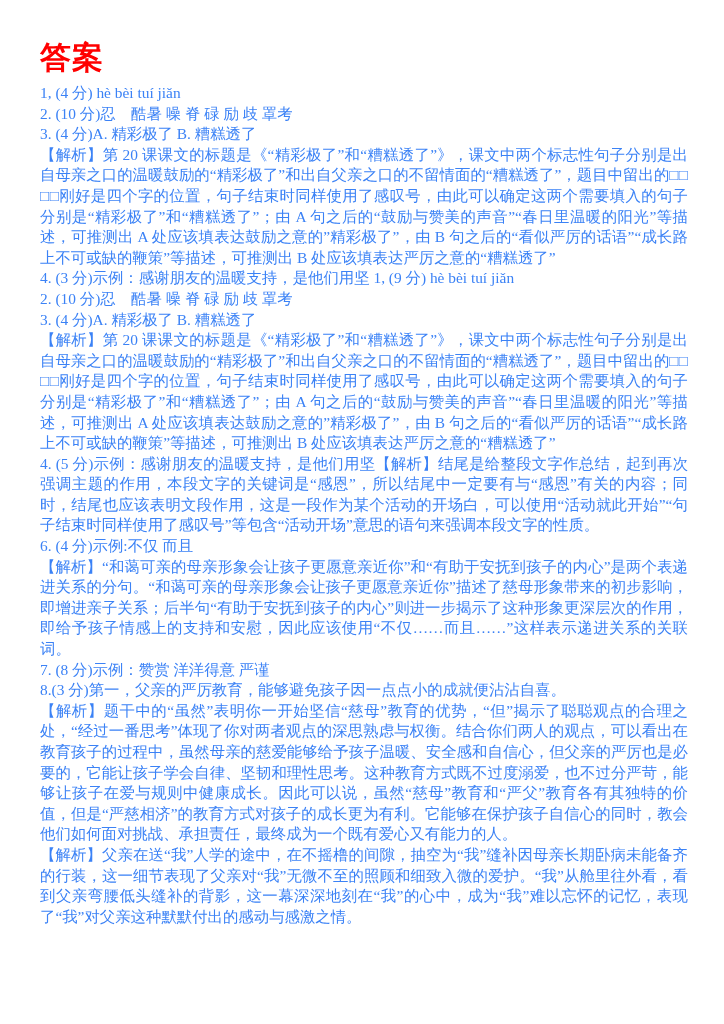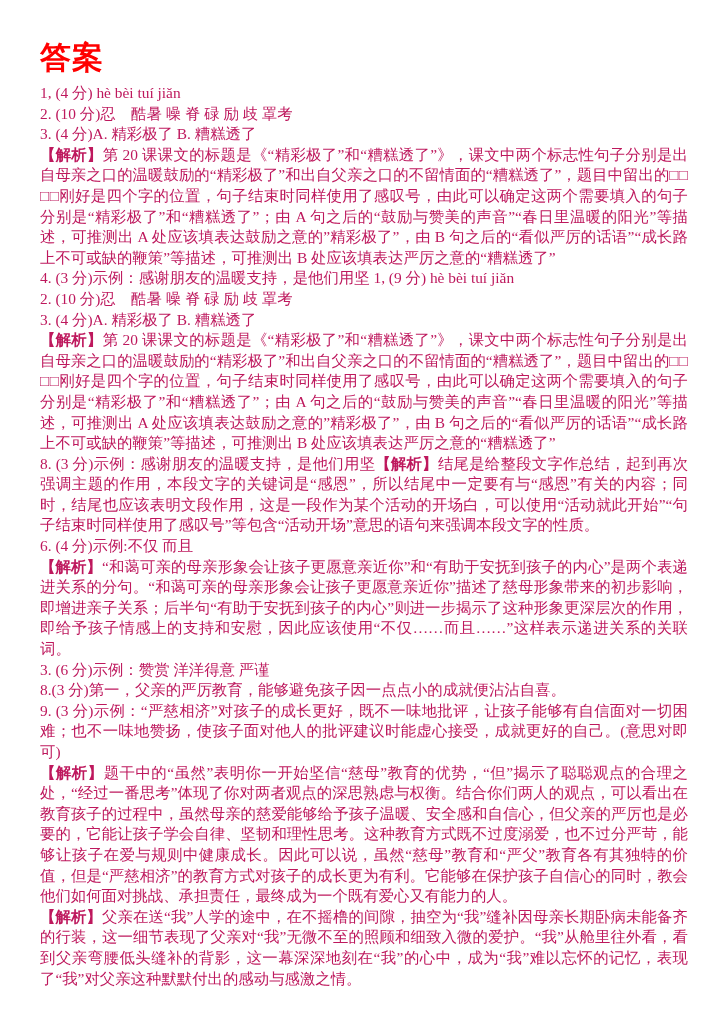--- a/index.html
+++ b/index.html
@@ -30,44 +30,43 @@
     color: #ff0000;
     letter-spacing: 1px;
   }
   .content p.para {
     margin: 0;
     font-size: 15.4px;
     line-height: 20.6px;
     text-align: justify;
     text-justify: inter-ideograph;
     word-break: break-all;
-    color: #be185d;
+    color: #3b82f6;
   }
   .content p.para b.ana {
-    font-weight: bold;
+    font-weight: normal;
   }
 </style>
 </head>
 <body>
 
 <div class="page">
   <h1 class="doc-title">答案</h1>
 
   <div class="content">
     <p class="para"><span>1, (4 分) hè bèi tuí jiǎn</span><b class="ana"></b><span></span></p>
     <p class="para"><span>2. (10 分)忍　酷暑 噪 脊 碌 励 歧 罩考</span><b class="ana"></b><span></span></p>
     <p class="para"><span>3. (4 分)A. 精彩极了 B. 糟糕透了</span><b class="ana"></b><span></span></p>
     <p class="para"><span></span><b class="ana">【解析】</b><span>第 20 课课文的标题是《“精彩极了”和“糟糕透了”》，课文中两个标志性句子分别是出自母亲之口的温暖鼓励的“精彩极了”和出自父亲之口的不留情面的“糟糕透了”，题目中留出的□□□□刚好是四个字的位置，句子结束时同样使用了感叹号，由此可以确定这两个需要填入的句子分别是“精彩极了”和“糟糕透了”；由 A 句之后的“鼓励与赞美的声音”“春日里温暖的阳光”等描述，可推测出 A 处应该填表达鼓励之意的”精彩极了”，由 B 句之后的“看似严厉的话语”“成长路上不可或缺的鞭策”等描述，可推测出 B 处应该填表达严厉之意的“糟糕透了”</span></p>
     <p class="para"><span>4. (3 分)示例：感谢朋友的温暖支持，是他们用坚 1, (9 分) hè bèi tuí jiǎn</span><b class="ana"></b><span></span></p>
     <p class="para"><span>2. (10 分)忍　酷暑 噪 脊 碌 励 歧 罩考</span><b class="ana"></b><span></span></p>
     <p class="para"><span>3. (4 分)A. 精彩极了 B. 糟糕透了</span><b class="ana"></b><span></span></p>
     <p class="para"><span></span><b class="ana">【解析】</b><span>第 20 课课文的标题是《“精彩极了”和“糟糕透了”》，课文中两个标志性句子分别是出自母亲之口的温暖鼓励的“精彩极了”和出自父亲之口的不留情面的“糟糕透了”，题目中留出的□□□□刚好是四个字的位置，句子结束时同样使用了感叹号，由此可以确定这两个需要填入的句子分别是“精彩极了”和“糟糕透了”；由 A 句之后的“鼓励与赞美的声音”“春日里温暖的阳光”等描述，可推测出 A 处应该填表达鼓励之意的”精彩极了”，由 B 句之后的“看似严厉的话语”“成长路上不可或缺的鞭策”等描述，可推测出 B 处应该填表达严厉之意的“糟糕透了”</span></p>
-    <p class="para"><span>8. (3 分)示例：感谢朋友的温暖支持，是他们用坚</span><b class="ana">【解析】</b><span>结尾是给整段文字作总结，起到再次强调主题的作用，本段文字的关键词是“感恩”，所以结尾中一定要有与“感恩”有关的内容；同时，结尾也应该表明文段作用，这是一段作为某个活动的开场白，可以使用“活动就此开始”“句子结束时同样使用了感叹号”等包含“活动开场”意思的语句来强调本段文字的性质。</span></p>
+    <p class="para"><span>4. (5 分)示例：感谢朋友的温暖支持，是他们用坚</span><b class="ana">【解析】</b><span>结尾是给整段文字作总结，起到再次强调主题的作用，本段文字的关键词是“感恩”，所以结尾中一定要有与“感恩”有关的内容；同时，结尾也应该表明文段作用，这是一段作为某个活动的开场白，可以使用“活动就此开始”“句子结束时同样使用了感叹号”等包含“活动开场”意思的语句来强调本段文字的性质。</span></p>
     <p class="para"><span>6. (4 分)示例:不仅 而且</span><b class="ana"></b><span></span></p>
     <p class="para"><span></span><b class="ana">【解析】</b><span>“和蔼可亲的母亲形象会让孩子更愿意亲近你”和“有助于安抚到孩子的内心”是两个表递进关系的分句。“和蔼可亲的母亲形象会让孩子更愿意亲近你”描述了慈母形象带来的初步影响，即增进亲子关系；后半句“有助于安抚到孩子的内心”则进一步揭示了这种形象更深层次的作用，即给予孩子情感上的支持和安慰，因此应该使用“不仅……而且……”这样表示递进关系的关联词。</span></p>
-    <p class="para"><span>3. (6 分)示例：赞赏 洋洋得意 严谨</span><b class="ana"></b><span></span></p>
+    <p class="para"><span>7. (8 分)示例：赞赏 洋洋得意 严谨</span><b class="ana"></b><span></span></p>
     <p class="para"><span>8.(3 分)第一，父亲的严厉教育，能够避免孩子因一点点小的成就便沾沾自喜。</span><b class="ana"></b><span></span></p>
-    <p class="para"><span>9. (3 分)示例：“严慈相济”对孩子的成长更好，既不一味地批评，让孩子能够有自信面对一切困难；也不一味地赞扬，使孩子面对他人的批评建议时能虚心接受，成就更好的自己。(意思对即可)</span><b class="ana"></b><span></span></p>
     <p class="para"><span></span><b class="ana">【解析】</b><span>题干中的“虽然”表明你一开始坚信“慈母”教育的优势，“但”揭示了聪聪观点的合理之处，“经过一番思考”体现了你对两者观点的深思熟虑与权衡。结合你们两人的观点，可以看出在教育孩子的过程中，虽然母亲的慈爱能够给予孩子温暖、安全感和自信心，但父亲的严厉也是必要的，它能让孩子学会自律、坚韧和理性思考。这种教育方式既不过度溺爱，也不过分严苛，能够让孩子在爱与规则中健康成长。因此可以说，虽然“慈母”教育和“严父”教育各有其独特的价值，但是“严慈相济”的教育方式对孩子的成长更为有利。它能够在保护孩子自信心的同时，教会他们如何面对挑战、承担责任，最终成为一个既有爱心又有能力的人。</span></p>
     <p class="para"><span></span><b class="ana">【解析】</b><span>父亲在送“我”人学的途中，在不摇橹的间隙，抽空为“我”缝补因母亲长期卧病未能备齐的行装，这一细节表现了父亲对“我”无微不至的照顾和细致入微的爱护。“我”从舱里往外看，看到父亲弯腰低头缝补的背影，这一幕深深地刻在“我”的心中，成为“我”难以忘怀的记忆，表现了“我”对父亲这种默默付出的感动与感激之情。</span></p>
 
   </div>
 </div>
 
 </body></html>

